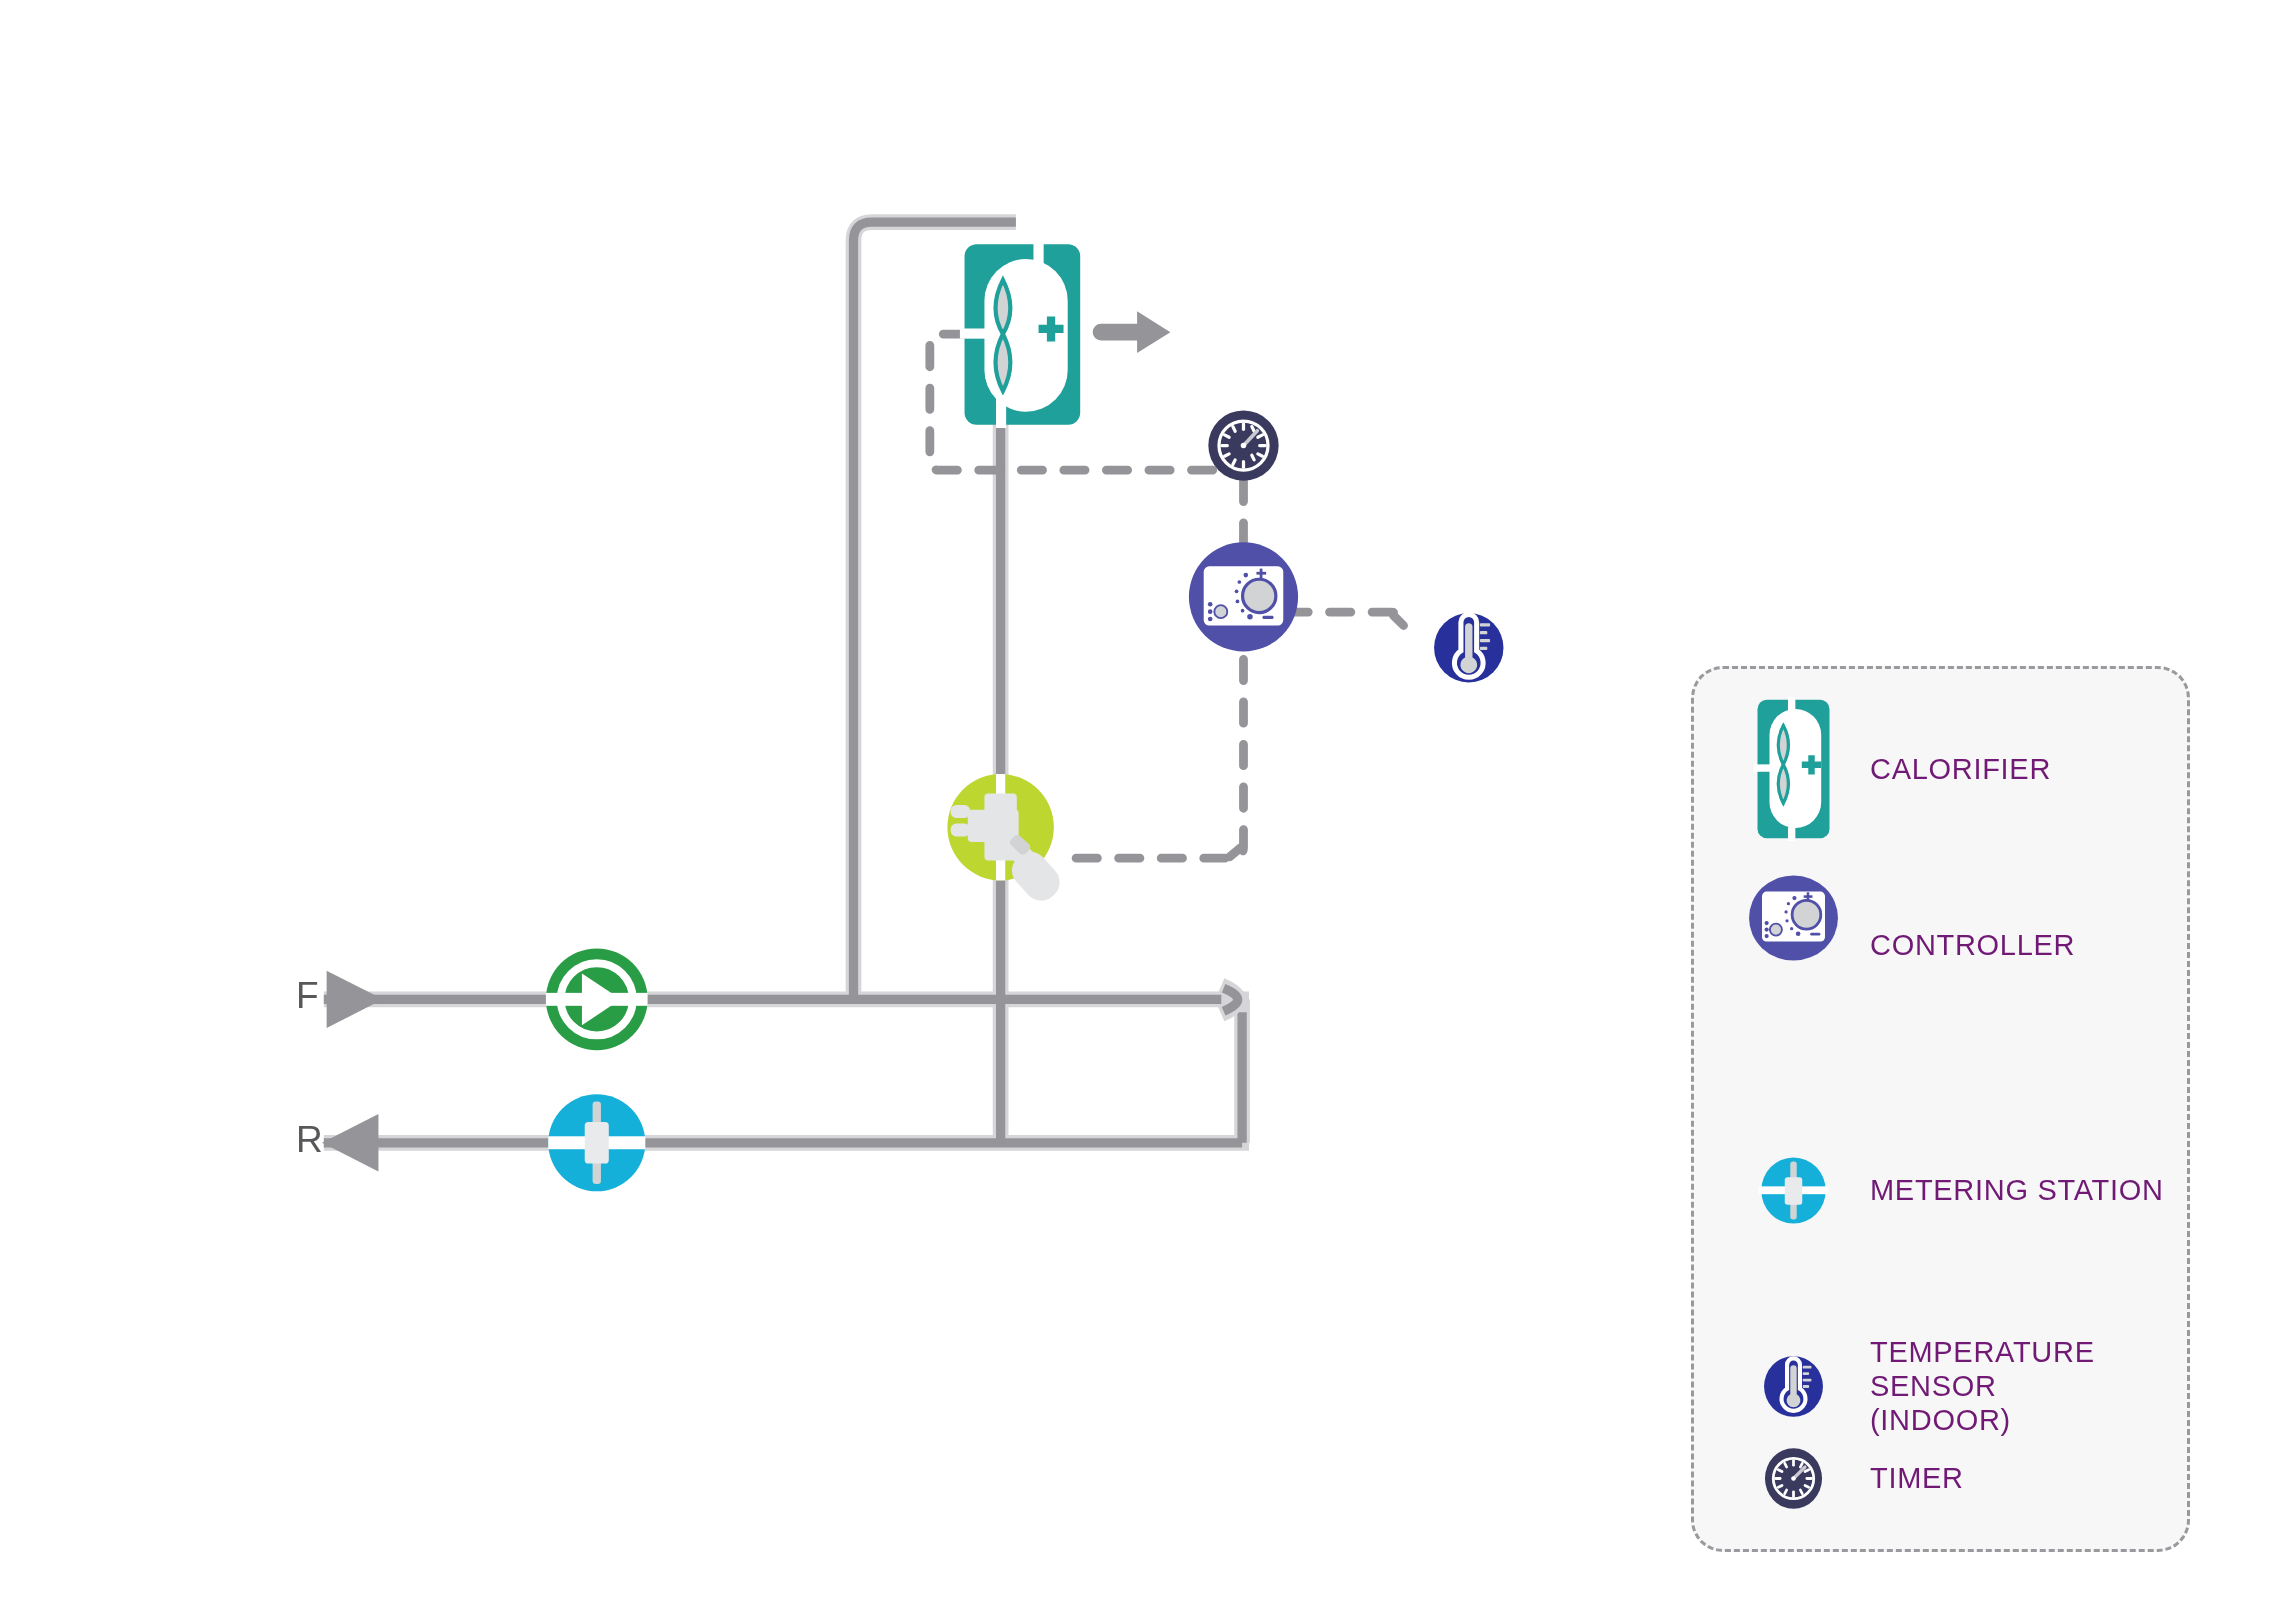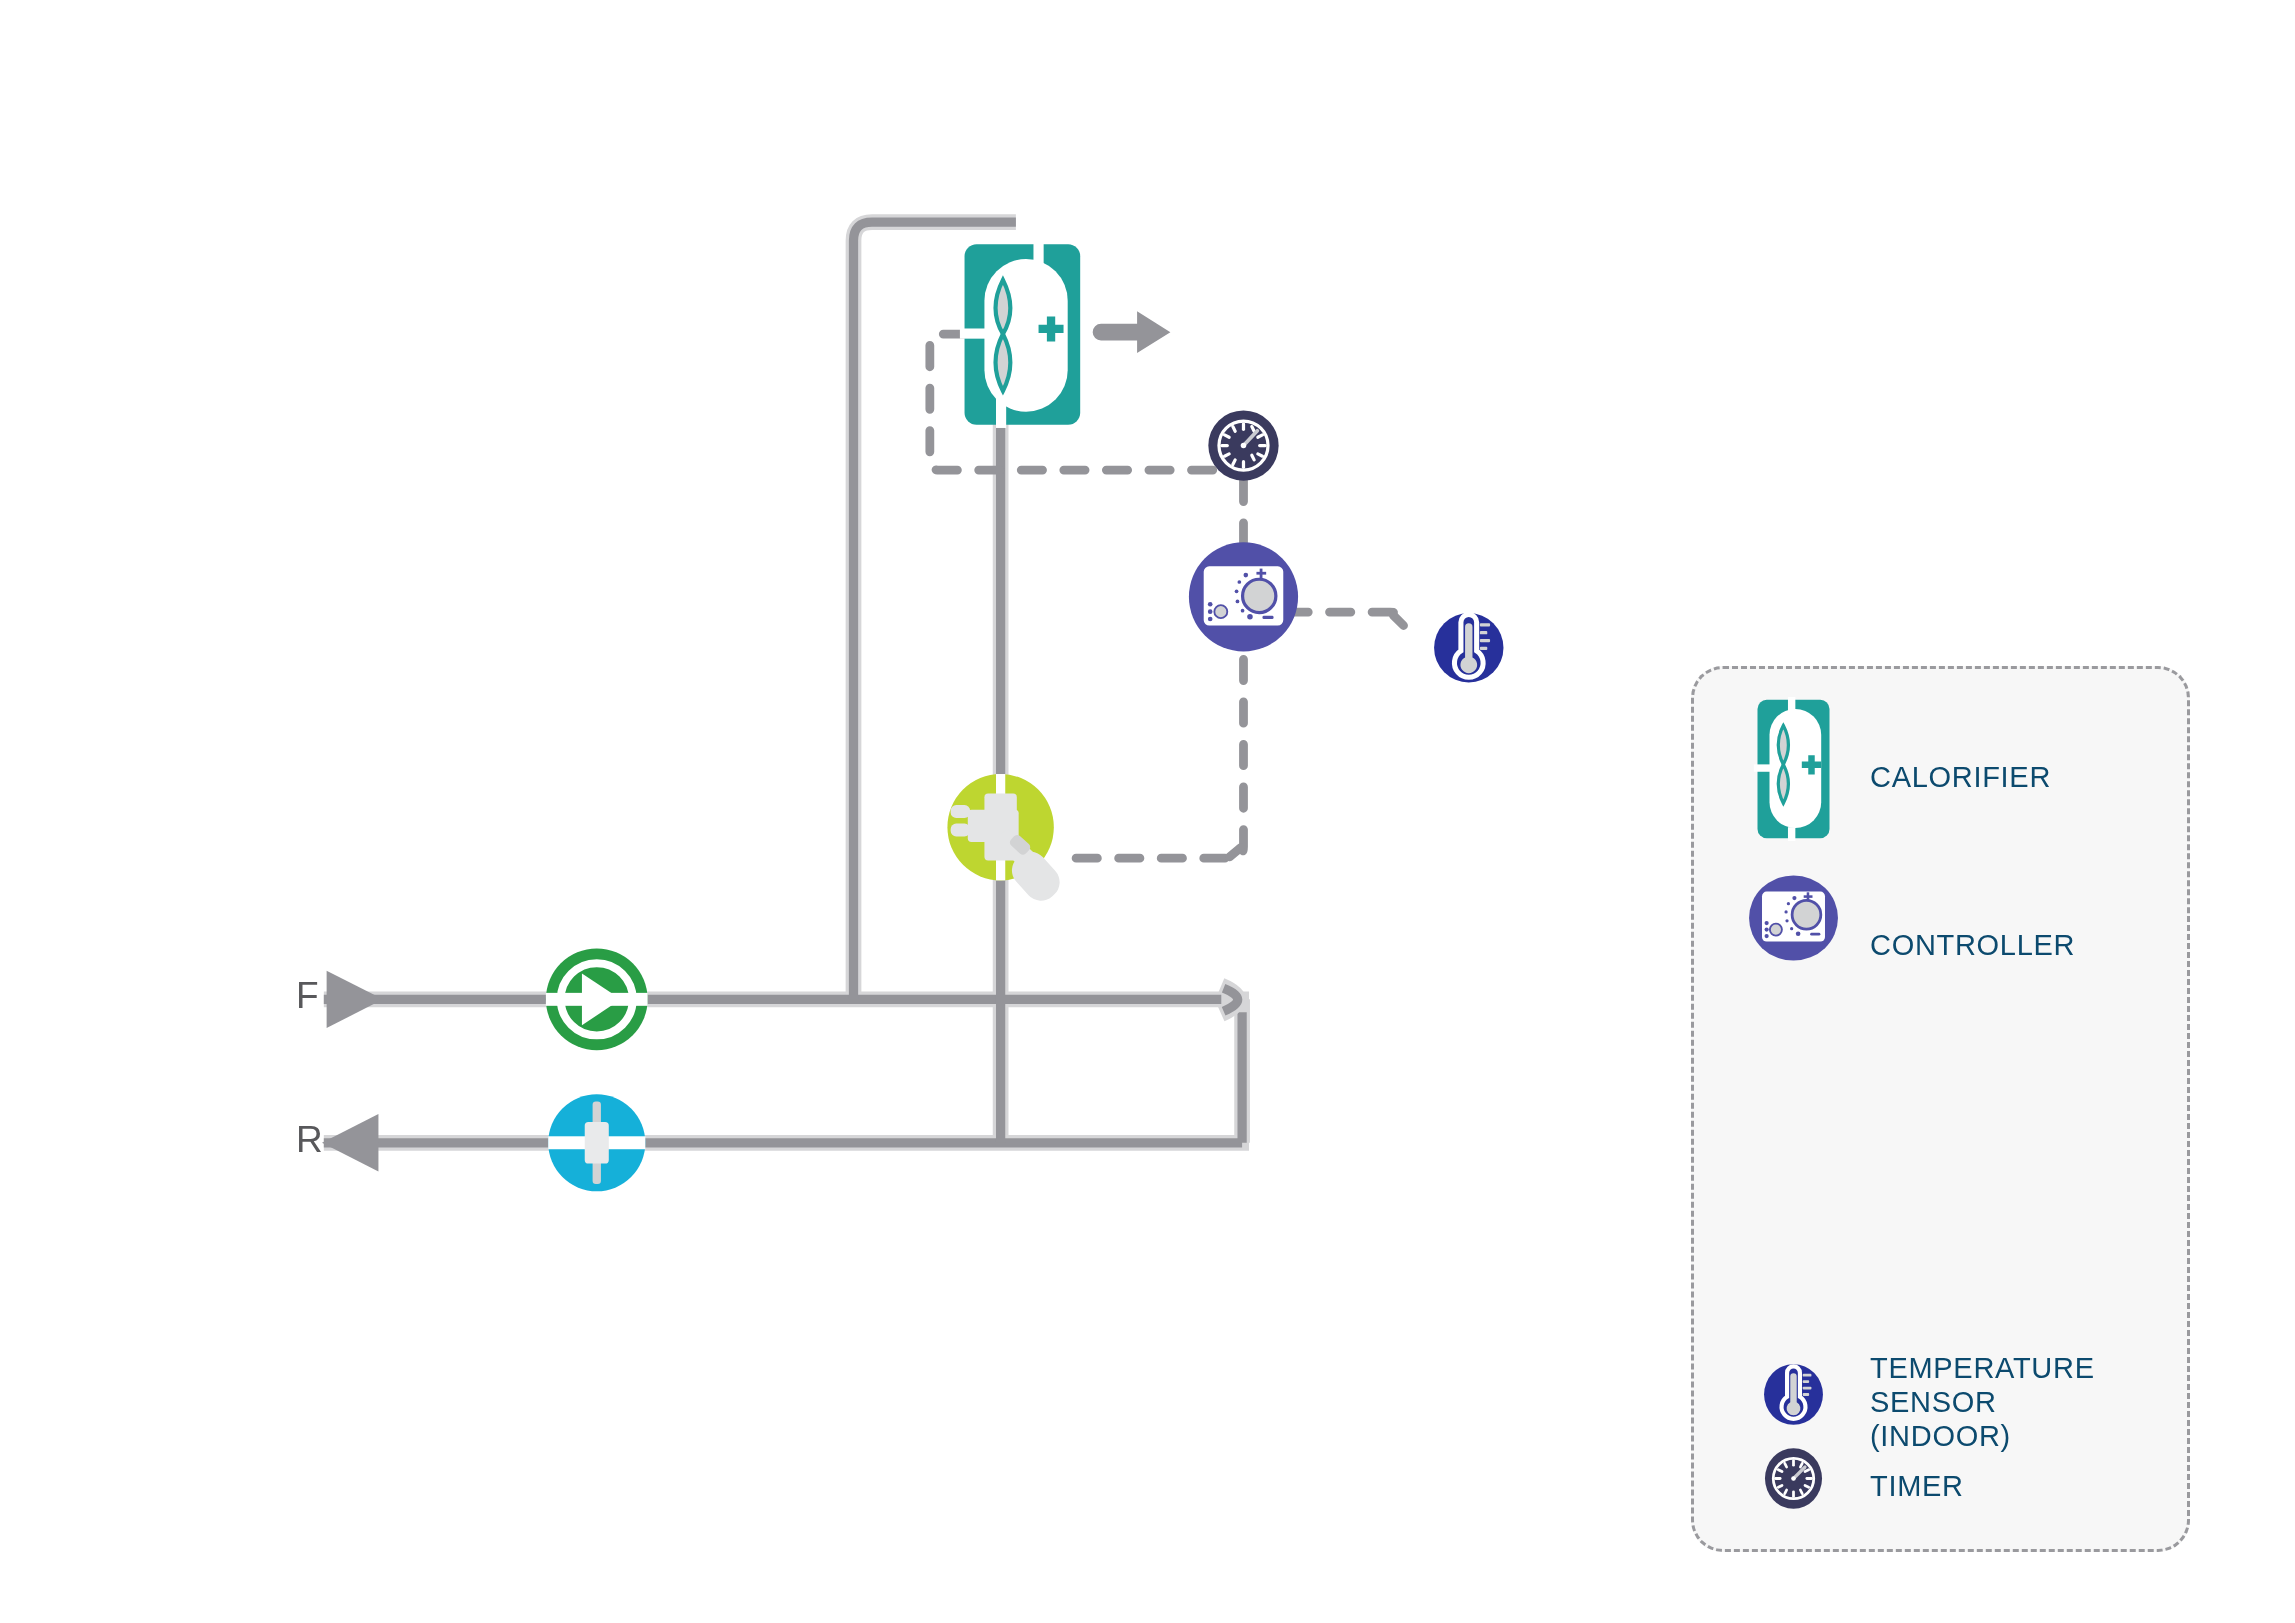--- a/index.html
+++ b/index.html
@@ -23,27 +23,26 @@
   }
   .legend-row{
     position:absolute;
     display:flex;align-items:center;
   }
   .legend-icon{
     width:106px;flex:0 0 106px;display:flex;align-items:center;justify-content:center;
   }
   .legend-label{
     margin-left:24px;
-    color:#0c4a6e;
+    color:#701a75;
     font-size:29px;
     letter-spacing:0.7px;
     line-height:1.18;
     white-space:pre-line;
     font-family:"Liberation Sans", sans-serif;
-    margin-top:16px;
   }
 
   
   .port-label{
     position:absolute;
     color:#58585b;
     font-size:37px;
     font-family:"Liberation Sans", sans-serif;
   }
 </style>
@@ -253,20 +252,31 @@
             <rect x="122" y="46" width="19" height="5.5"></rect>
               <rect x="128.5" y="39.5" width="5.5" height="19"></rect>
             <rect x="136" y="127" width="22" height="6" rx="3"></rect>
           </g>
         </svg>
       </div>
       <div class="legend-label">CONTROLLER</div>
     </div>
 
 
+    <div class="legend-row" style="left:46px;top:487px;">
+      <div class="legend-icon">
+        <svg width="93" height="69" viewBox="0 0 200 150">
+          <ellipse cx="100" cy="75" rx="70" ry="72" fill="#15b0d9"></ellipse>
+          <rect x="24" y="66" width="152" height="17" fill="#ffffff"></rect>
+          <rect x="93" y="12" width="14" height="126" rx="6" fill="#d2d3d4"></rect>
+          <rect x="81" y="46" width="38" height="60" rx="6" fill="#e9eaeb"></rect>
+        </svg>
+      </div>
+      <div class="legend-label">METERING STATION</div>
+    </div>
 
 
     <div class="legend-row" style="left:46px;top:775px;">
       <div class="legend-icon">
         <svg width="93" height="69" viewBox="0 0 200 150">
           <ellipse cx="100" cy="75" rx="62" ry="66" fill="#3a3a5e"></ellipse>
           <circle cx="100" cy="75" r="44" fill="none" stroke="#ffffff" stroke-width="6"></circle>
           <g stroke="#ffffff" stroke-width="6" stroke-linecap="round">
             <line x1="100" y1="36" x2="100" y2="46"></line>
             <line x1="100" y1="104" x2="100" y2="114"></line>

